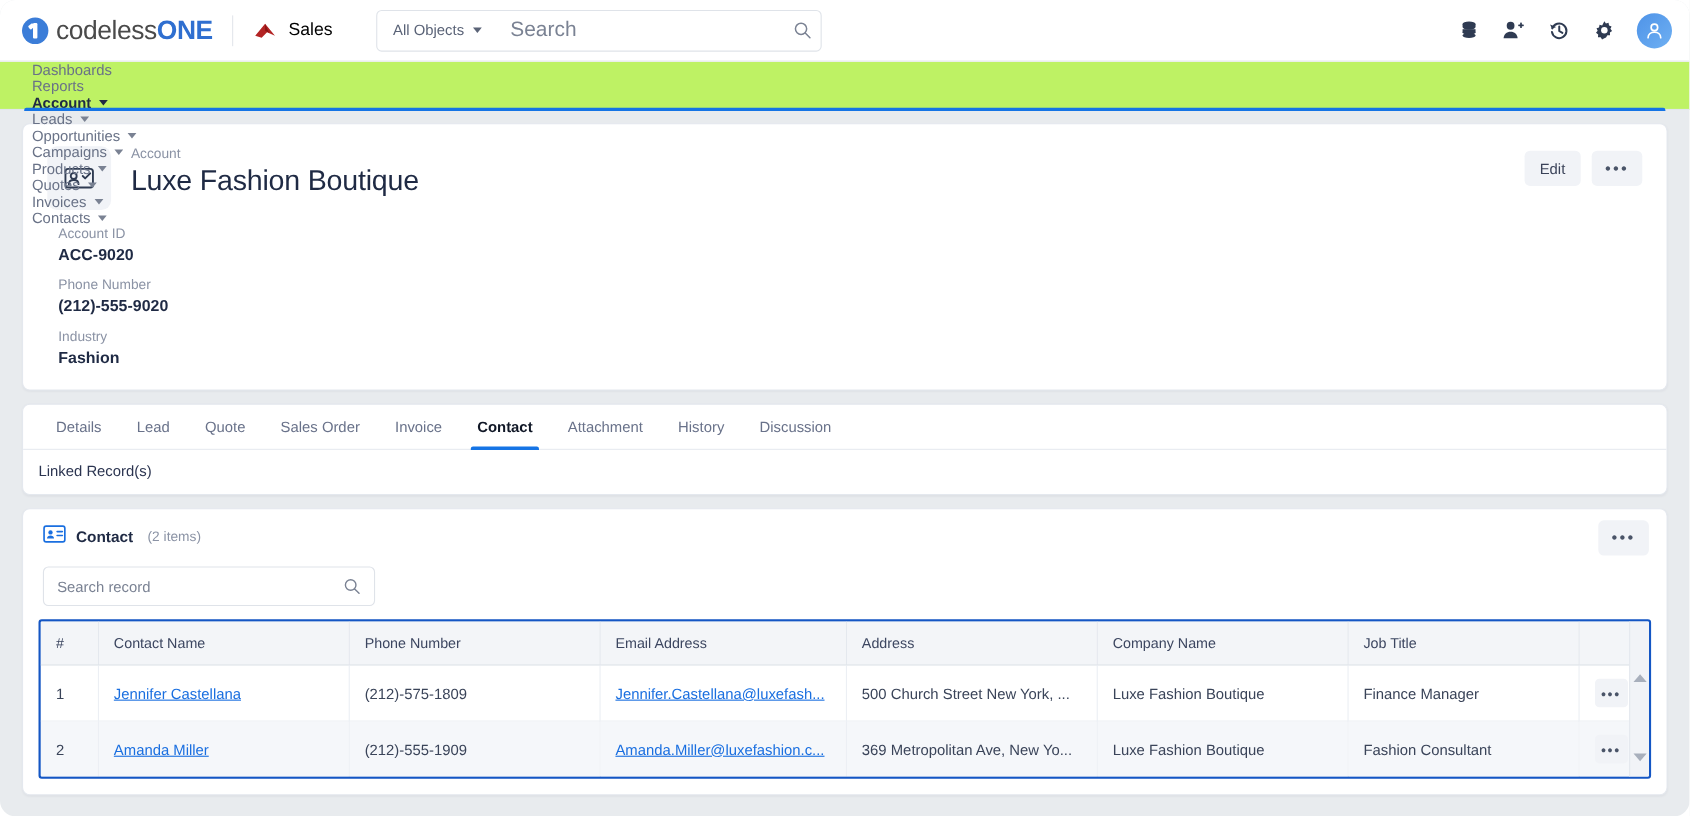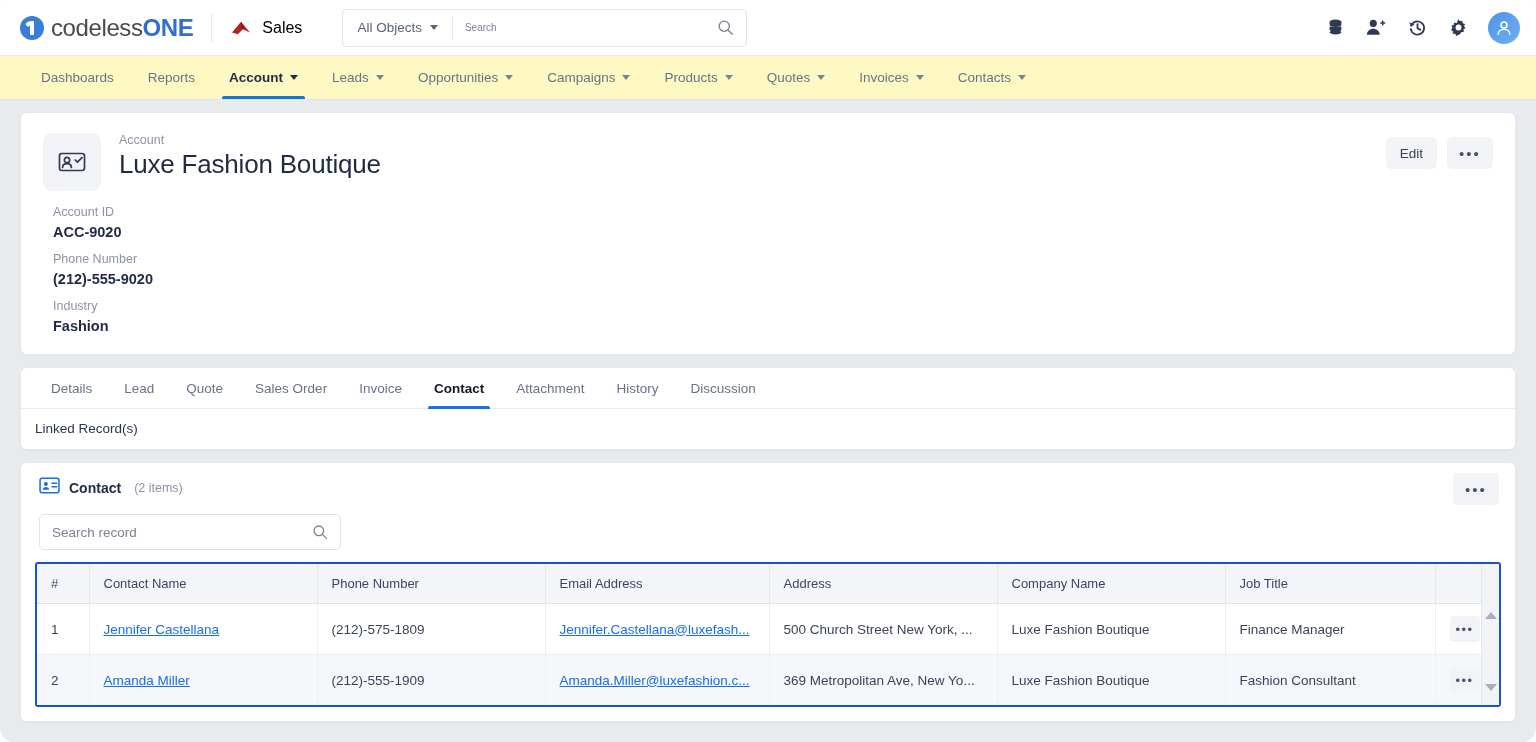--- a/index.html
+++ b/index.html
@@ -57,39 +57,39 @@
     font-size: 13.5px; color: #5a6377; white-space: nowrap;
   }
   .objsel .caret { border-left: 4.5px solid transparent; border-right: 4.5px solid transparent;
     border-top: 5.5px solid #6b7governance; }
   .caret { width: 0; height: 0;
     border-left: 4.5px solid transparent; border-right: 4.5px solid transparent;
     border-top: 5.5px solid #5a6377; }
   .searchdiv { width: 1px; height: 22px; background: #e3e6eb; }
   .search-input {
     flex: 1; border: 0; outline: 0; padding: 0 12px;
-    font-size: 10px; color: #3a4258; font-family: inherit; background: transparent;
+    font-size: 19px; color: #3a4258; font-family: inherit; background: transparent;
   }
   .search-input::placeholder { color: #7a8293; }
   .search-ico { padding-right: 12px; display: flex; align-items: center; cursor: pointer; }
 
   .topright { margin-left: auto; display: flex; align-items: center; gap: 19px; }
   .ticon { cursor: pointer; display: flex; align-items: center; justify-content: center;
            width: 22px; height: 22px; color: #2f3b52; }
   .avatar {
     width: 32px; height: 32px; border-radius: 50%;
     background: linear-gradient(135deg,#4e93e8,#6fb0f2);
     display: flex; align-items: center; justify-content: center; cursor: pointer;
   }
 
   
   .navbar {
-    height: 44px; background: #fef9c3; display: flex; align-items: stretch;
-    padding: 0 24px; border-bottom: 1px solid #e2e6ec;
-    position: relative; z-index: 4;
+    height: 44px; background: #bef264; display: flex; align-items: stretch;
+    padding: 0 12px; border-bottom: 1px solid #e2e6ec;
+    position: relative; z-index: 4; flex-direction: column;
   }
   .navitem {
     display: flex; align-items: center; gap: 7px;
     padding: 0 17px; font-size: 13.5px; color: #697287;
     cursor: pointer; position: relative; white-space: nowrap;
   }
   .navitem.active { color: #1f2a44; font-weight: 700; }
   .navitem.active::after {
     content: ""; position: absolute; left: 10px; right: 10px; bottom: 0;
     height: 3px; background: #1574e5; border-radius: 2px 2px 0 0;

